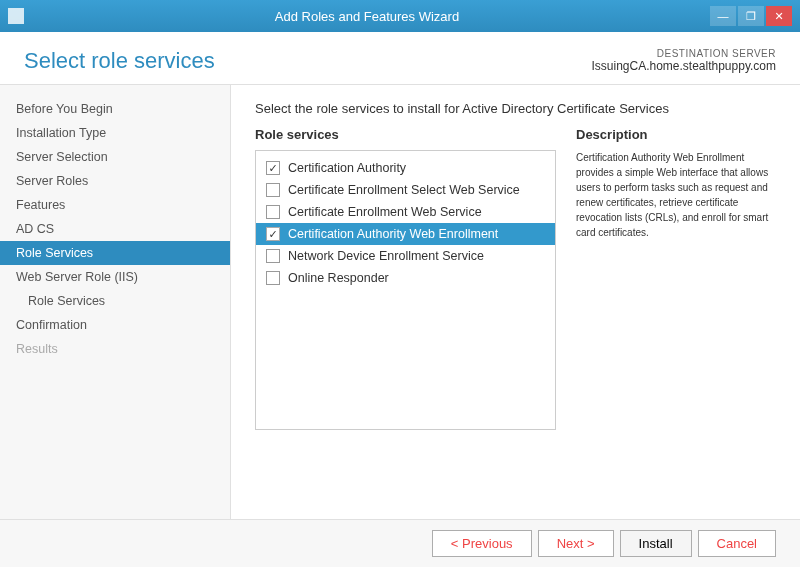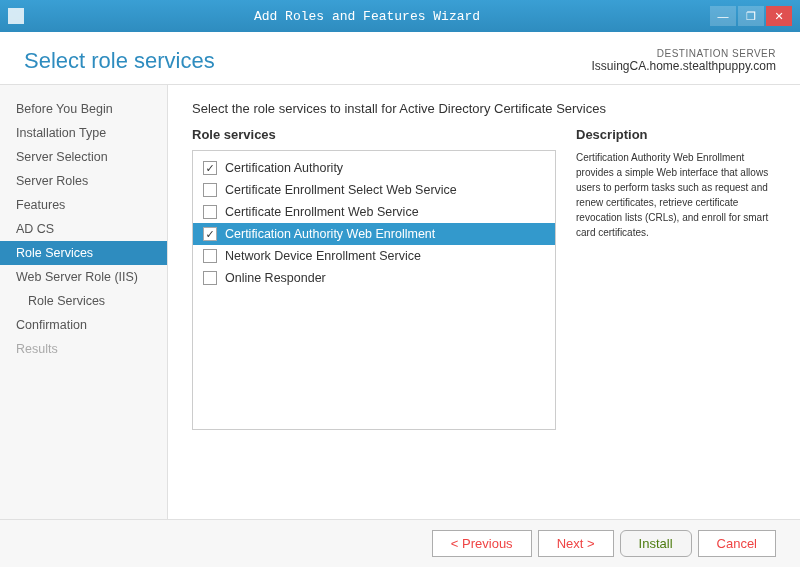--- a/index.html
+++ b/index.html
@@ -26,21 +26,20 @@
       height: 16px;
       background: #fff;
       opacity: 0.8;
     }
     .title-bar-title {
       color: white;
       font-size: 13px;
       font-weight: 400;
       flex: 1;
       text-align: center;
-      font-family: Liberation Mono, monospace;
     }
     .title-bar-controls {
       display: flex;
       gap: 2px;
     }
     .title-bar-btn {
       width: 26px;
       height: 20px;
       background: rgba(255,255,255,0.2);
       border: none;
@@ -92,21 +91,21 @@
 
     
     .body-area {
       display: flex;
       flex: 1;
       overflow: hidden;
     }
 
     
     .sidebar {
-      width: 168px;
+      width: 231px;
       background: #f7f7f7;
       border-right: 1px solid #e0e0e0;
       padding: 12px 0;
       flex-shrink: 0;
     }
     .sidebar-item {
       padding: 5px 16px;
       font-size: 12.5px;
       color: #555;
       cursor: pointer;
@@ -218,24 +217,23 @@
     .footer-btn {
       padding: 5px 18px;
       border: 1px solid #adadad;
       background: white;
       font-size: 13px;
       cursor: pointer;
       color: #ef4444;
       min-width: 70px;
     }
     .footer-btn.disabled {
-      color: #4d7c0f;
+      color: #000000;
       cursor: default;
       background: #f5f5f5;
-      border-radius: 6px;
     }
   </style>
 </head>
 <body>
 
 <div class="title-bar">
   <div class="title-bar-icon"></div>
   <span class="title-bar-title">Add Roles and Features Wizard</span>
   <div class="title-bar-controls">
     <button class="title-bar-btn">—</button>

